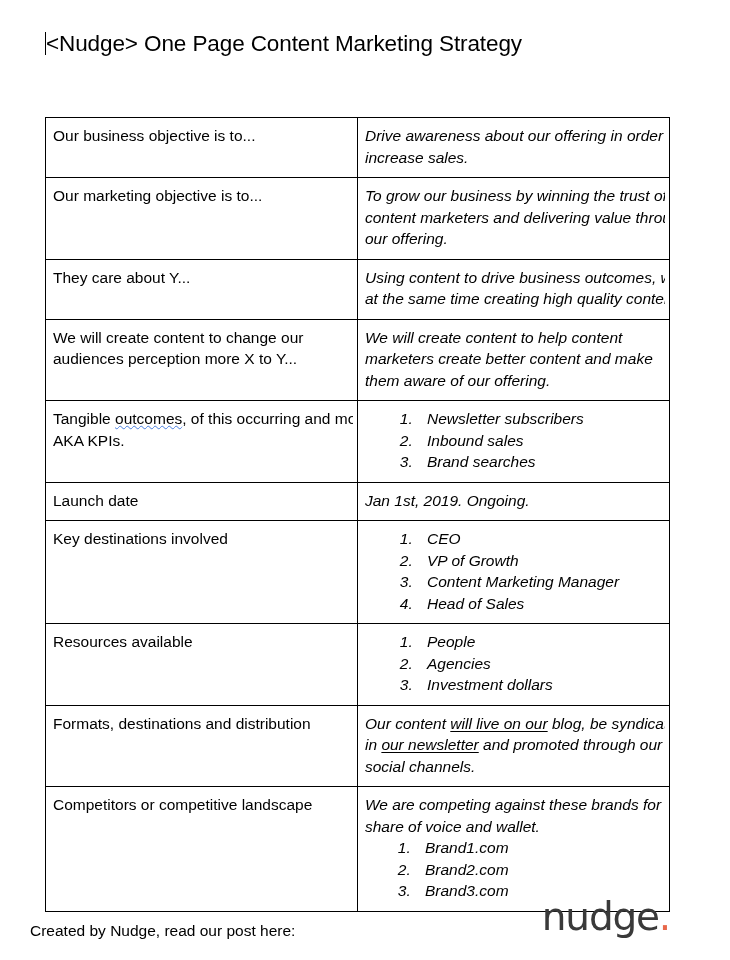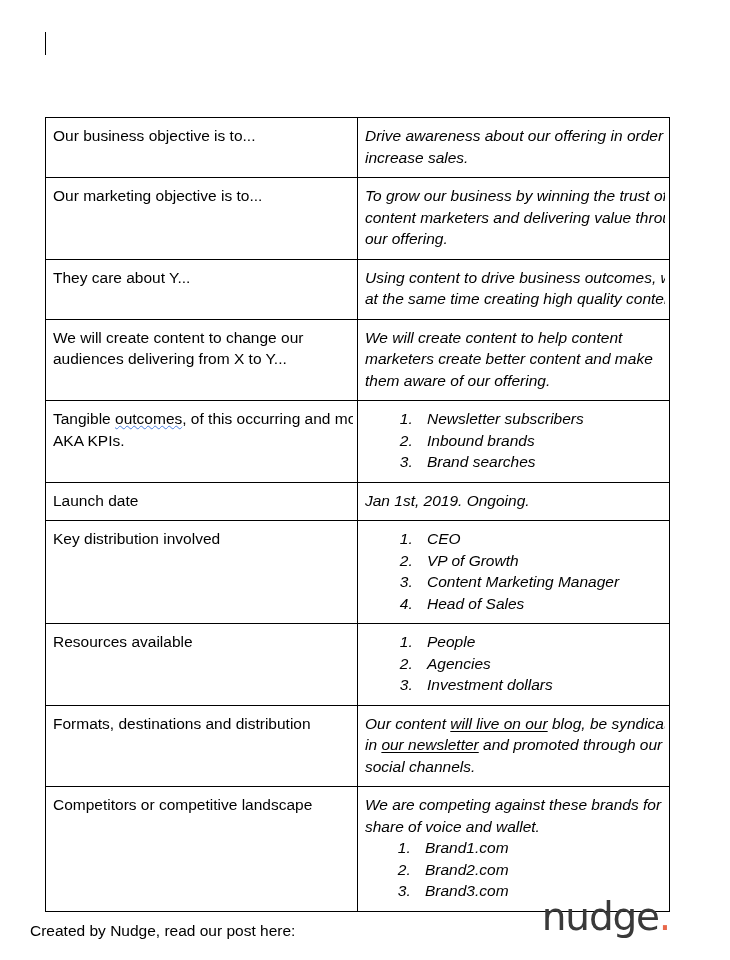--- a/index.html
+++ b/index.html
@@ -141,21 +141,21 @@
     font-weight: 400;
     letter-spacing: -1.2px;
     color: #3a3a3a;
     white-space: nowrap;
   }
   .logo .dot { color: #e8674a; }
 </style>
 </head>
 <body>
 
-<div class="page-title"><span class="title-caret"></span></div>
+<div class="page-title"><span class="title-caret"></span><span>&lt;Nudge&gt; One Page Content Marketing Strategy</span></div>
 
 <table class="strategy-table">
   <colgroup>
       <col class="col-label">
       <col class="col-value">
     </colgroup>
   <tbody>
 
   <tr>
     <td>
@@ -192,21 +192,21 @@
         <span class="line">Using content to drive business outcomes, while</span>
         <span class="line">at the same time creating high quality content.</span>
       </span></div>
     </td>
   </tr>
 
   <tr>
     <td>
       <div class="cell-inner"><span class="label-text">
         <span class="line">We will create content to change our</span>
-        <span class="line">audiences delivering from X to Y...</span>
+        <span class="line">audiences perception more X to Y...</span>
       </span></div>
     </td>
     <td>
       <div class="cell-inner"><span class="value-text">
         <span class="line">We will create content to help content</span>
         <span class="line">marketers create better content and make</span>
         <span class="line">them aware of our offering.</span>
       </span></div>
     </td>
   </tr>
@@ -215,41 +215,41 @@
     <td>
       <div class="cell-inner"><span class="label-text">
         <span class="line">Tangible <span class="squiggle">outcomes</span>, of this occurring and more.</span>
         <span class="line">AKA KPIs.</span>
       </span></div>
     </td>
     <td>
       <div class="cell-inner">
         <ol class="num-list">
           <li>Newsletter subscribers</li>
-          <li>Inbound brands</li>
+          <li>Inbound sales</li>
           <li>Brand searches</li>
         </ol>
       </div>
     </td>
   </tr>
 
   <tr>
     <td>
       <div class="cell-inner"><span class="label-text">Launch date</span></div>
     </td>
     <td>
       <div class="cell-inner"><span class="value-text">
         <span class="line">Jan 1st, 2019. Ongoing.</span>
       </span></div>
     </td>
   </tr>
 
   <tr>
     <td>
-      <div class="cell-inner"><span class="label-text">Key distribution involved</span></div>
+      <div class="cell-inner"><span class="label-text">Key destinations involved</span></div>
     </td>
     <td>
       <div class="cell-inner">
         <ol class="num-list">
           <li>CEO</li>
           <li>VP of Growth</li>
           <li>Content Marketing Manager</li>
           <li>Head of Sales</li>
         </ol>
       </div>

